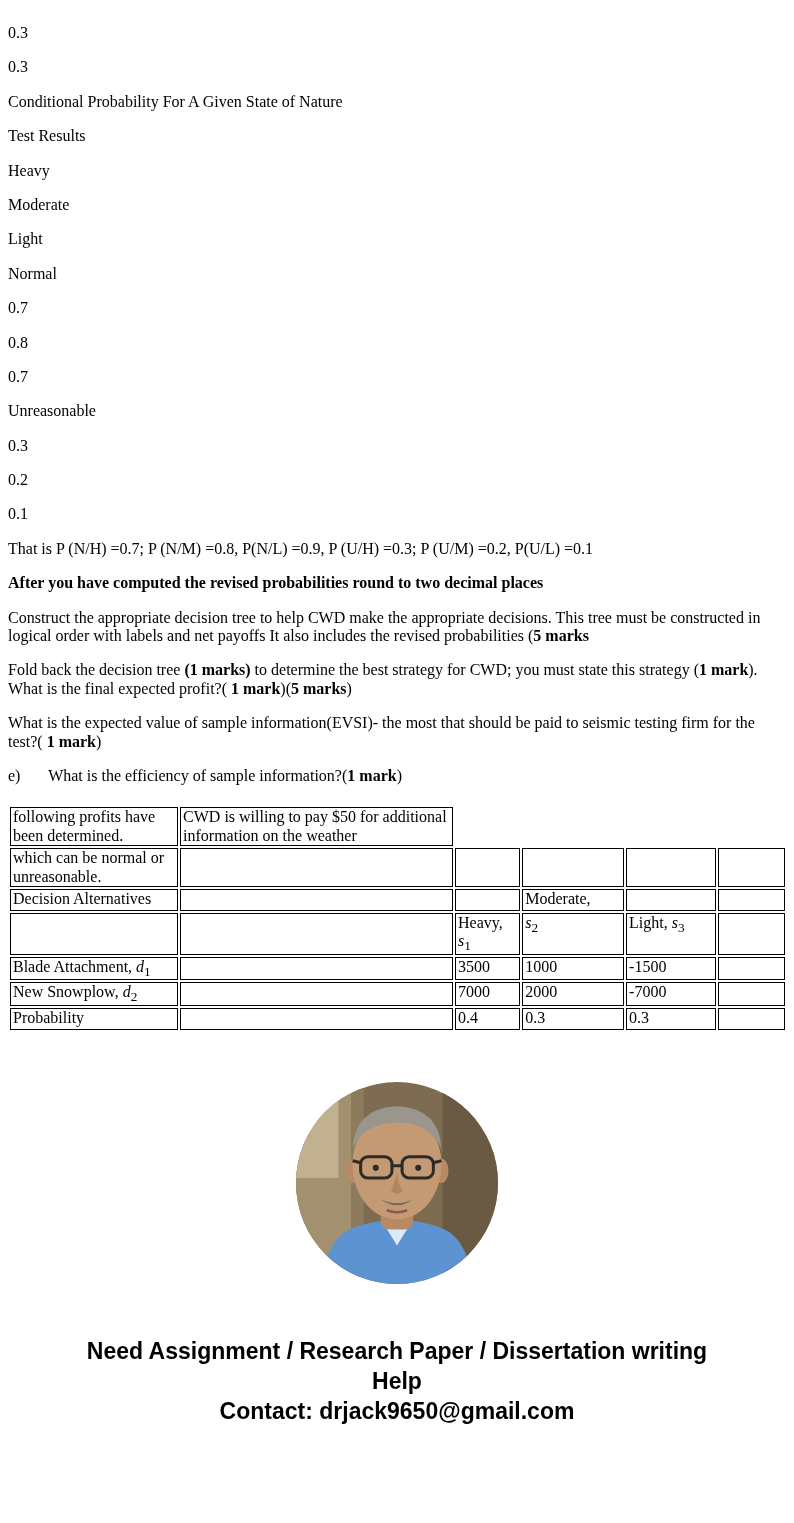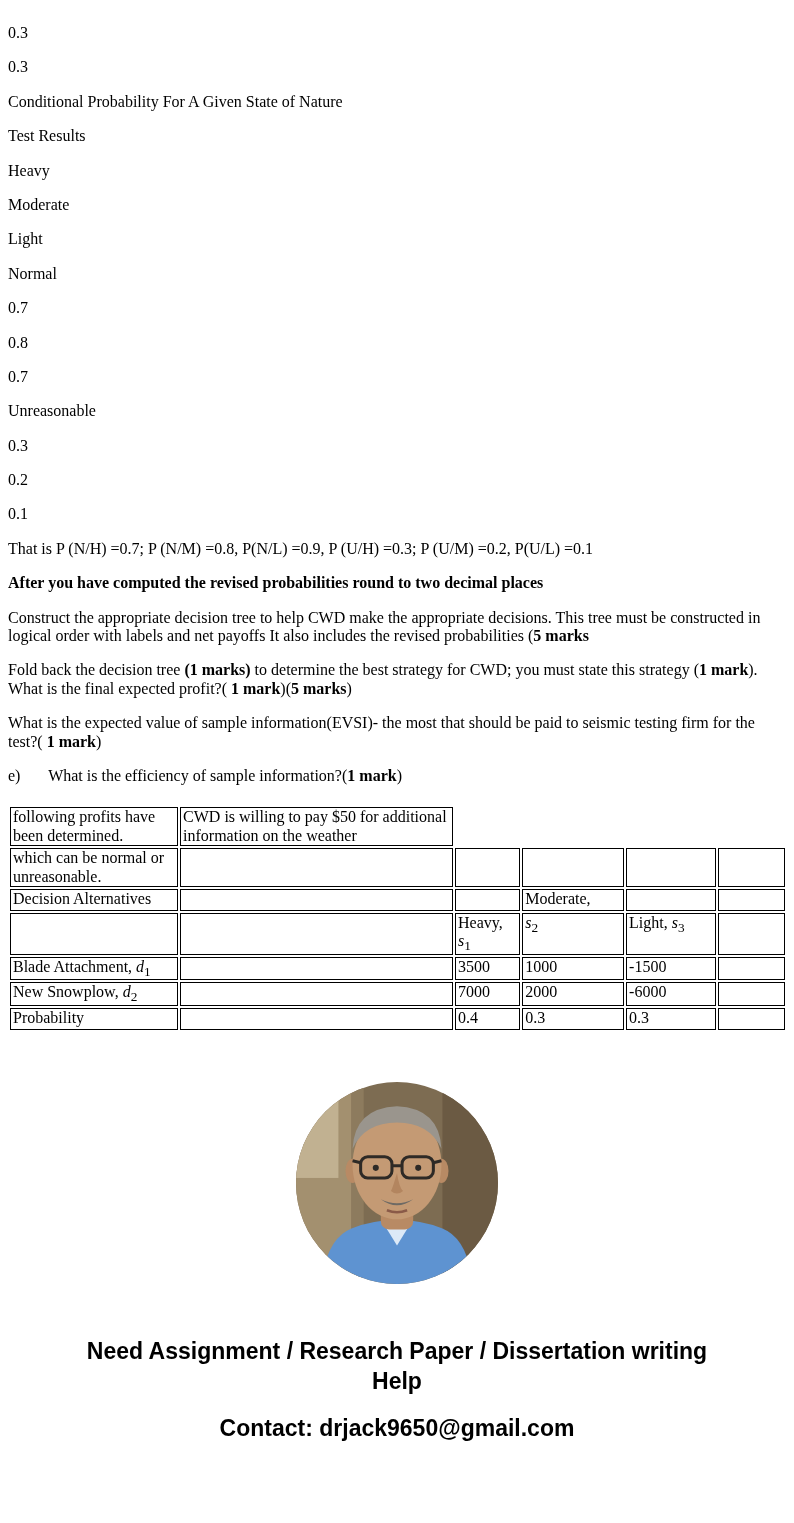--- a/index.html
+++ b/index.html
@@ -43,21 +43,21 @@
   .avatar-wrap svg { display: block; width: 100%; height: 100%; }
 
   .footer {
     margin-top: 52px;
     text-align: center;
     font-family: "Liberation Sans", "DejaVu Sans", sans-serif;
     font-weight: bold;
     font-size: 23px;
     line-height: 30px;
   }
-  .footer .help { max-width: 660px; margin: 17px auto; }
+  .footer .help { max-width: 660px; margin: 0 auto; }
 </style>
 </head>
 <body>
 
 <main>
 
   <p class="doc">0.3</p>
   <p class="doc">0.3</p>
   <p class="doc">Conditional Probability For A Given State of Nature</p>
   <p class="doc">Test Results</p>
@@ -124,21 +124,21 @@
         <td>3500</td>
         <td>1000</td>
         <td>-1500</td>
         <td></td>
       </tr>
       <tr class="short">
         <td>New Snowplow, <i>d</i><sub>2</sub></td>
         <td></td>
         <td>7000</td>
         <td>2000</td>
-        <td>-6000</td>
+        <td>-7000</td>
         <td></td>
       </tr>
       <tr class="short">
         <td>Probability</td>
         <td></td>
         <td>0.4</td>
         <td>0.3</td>
         <td>0.3</td>
         <td></td>
       </tr>

